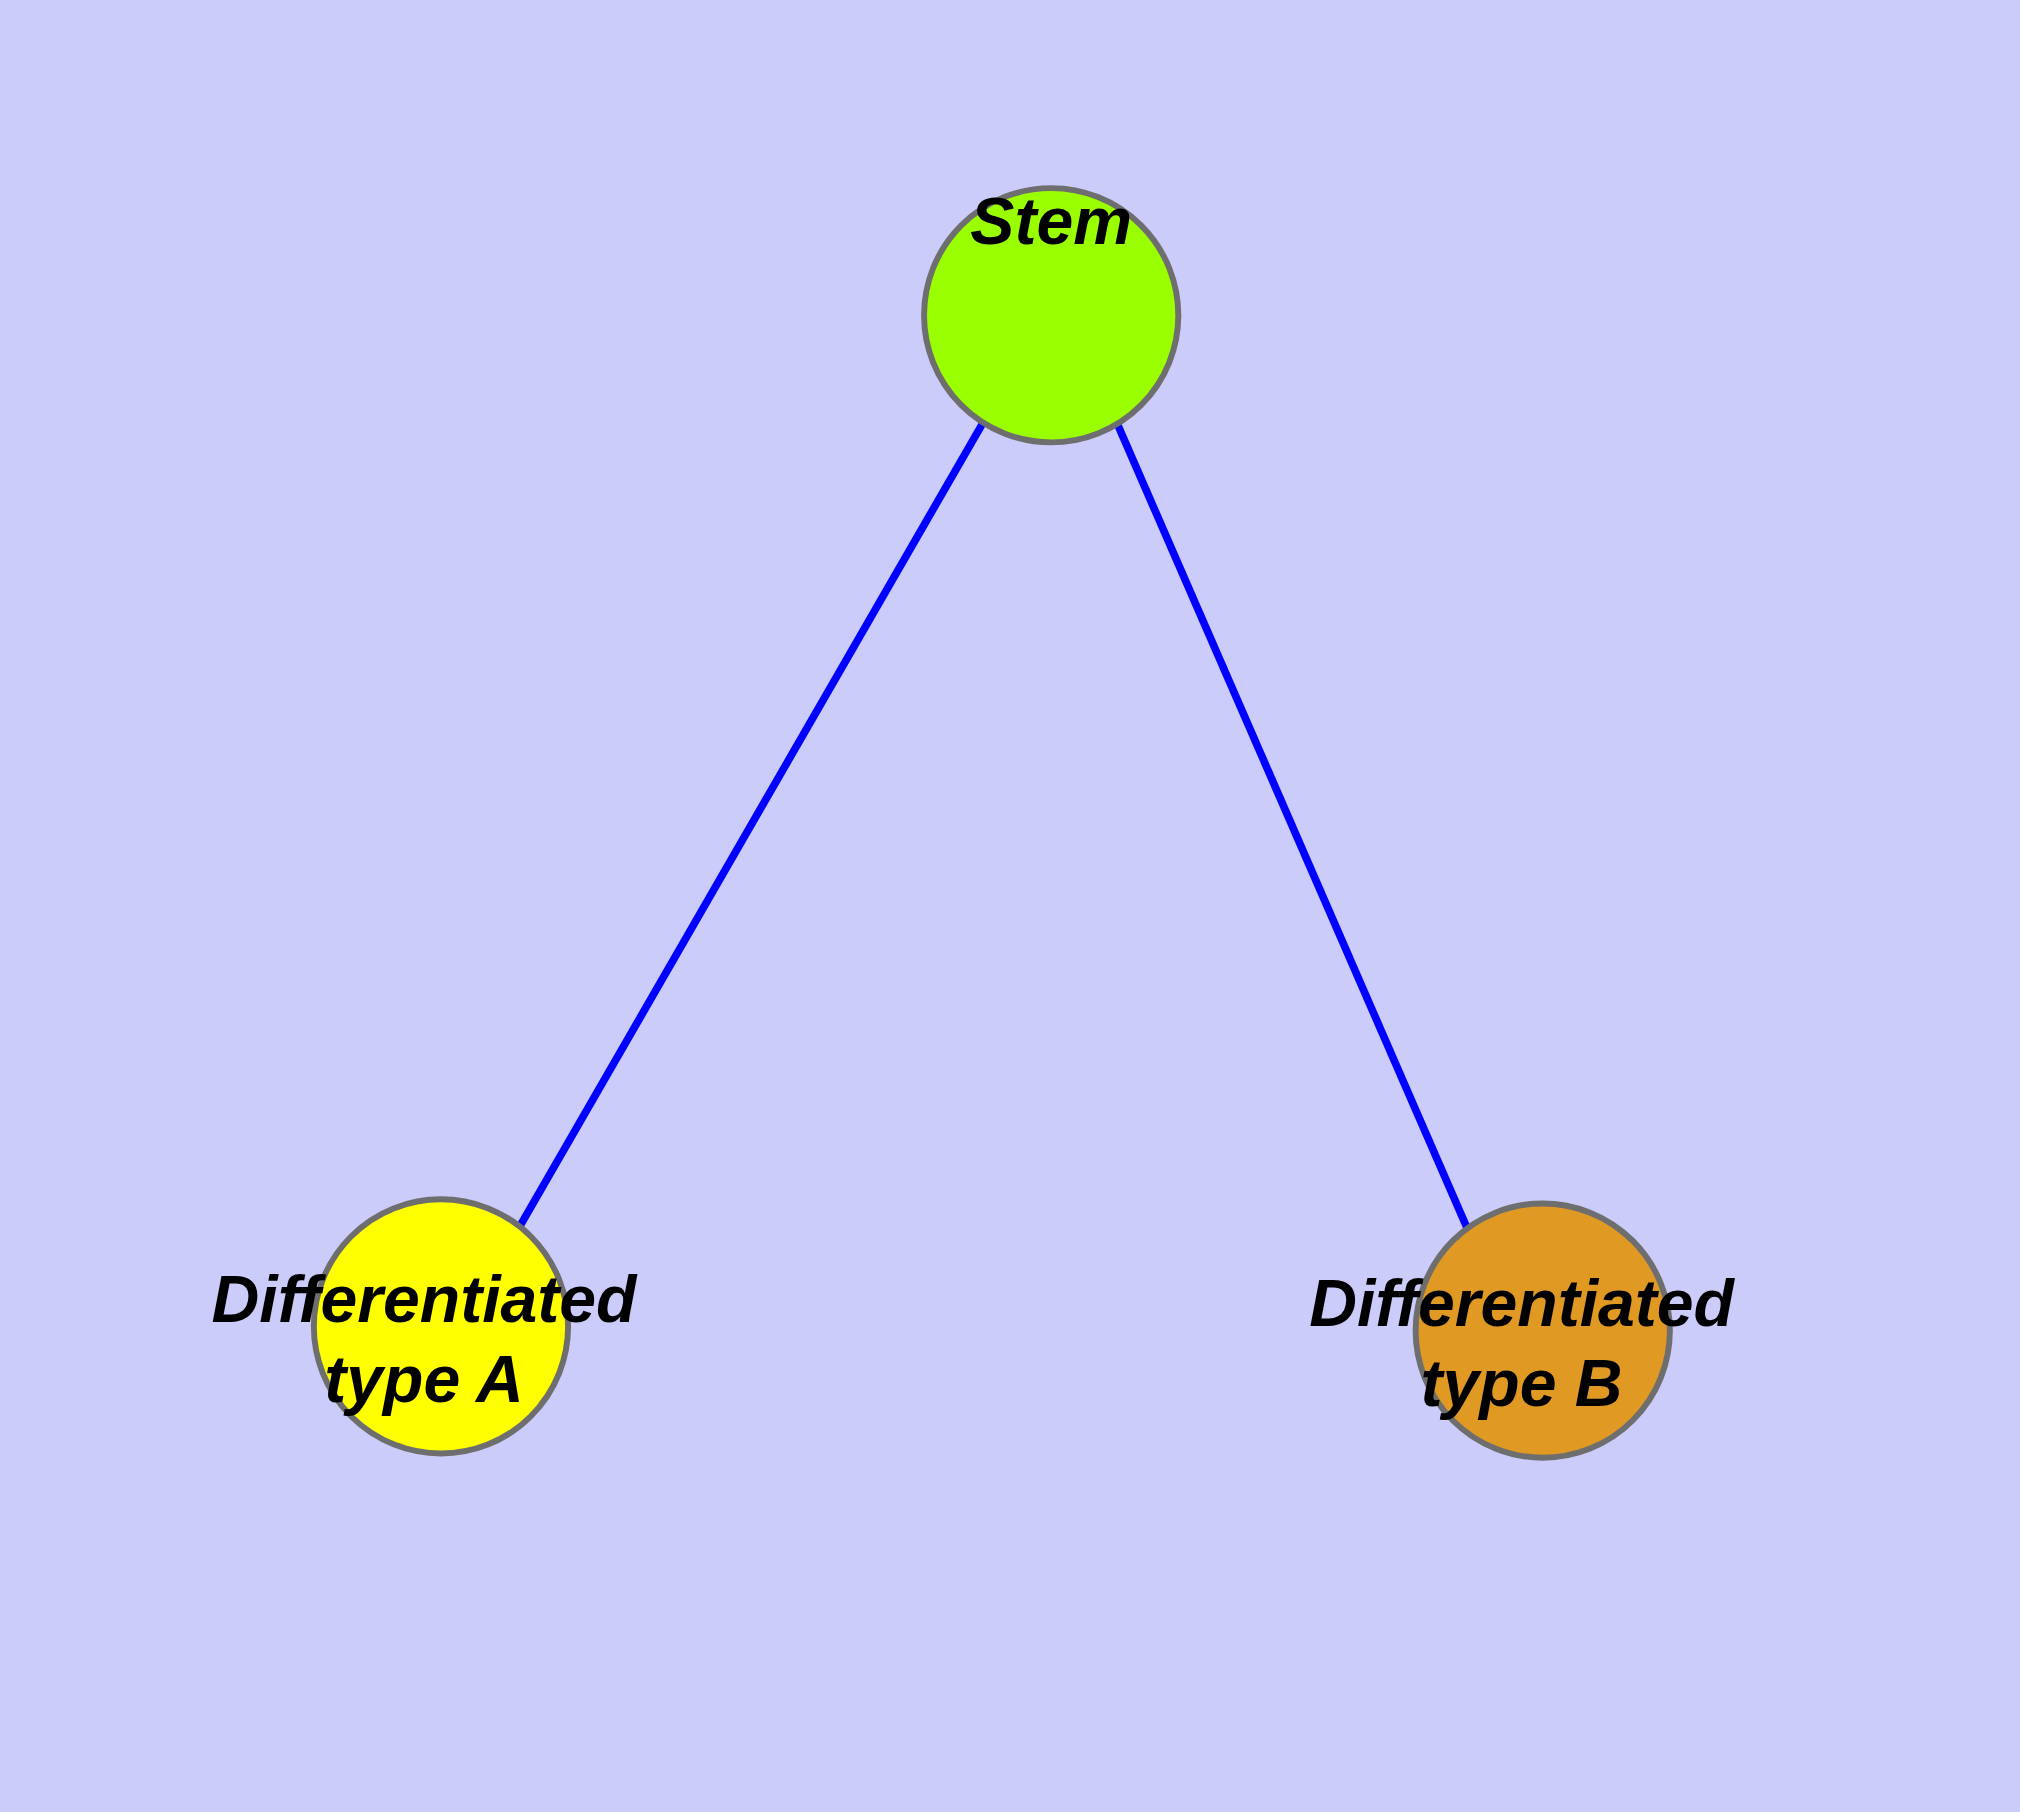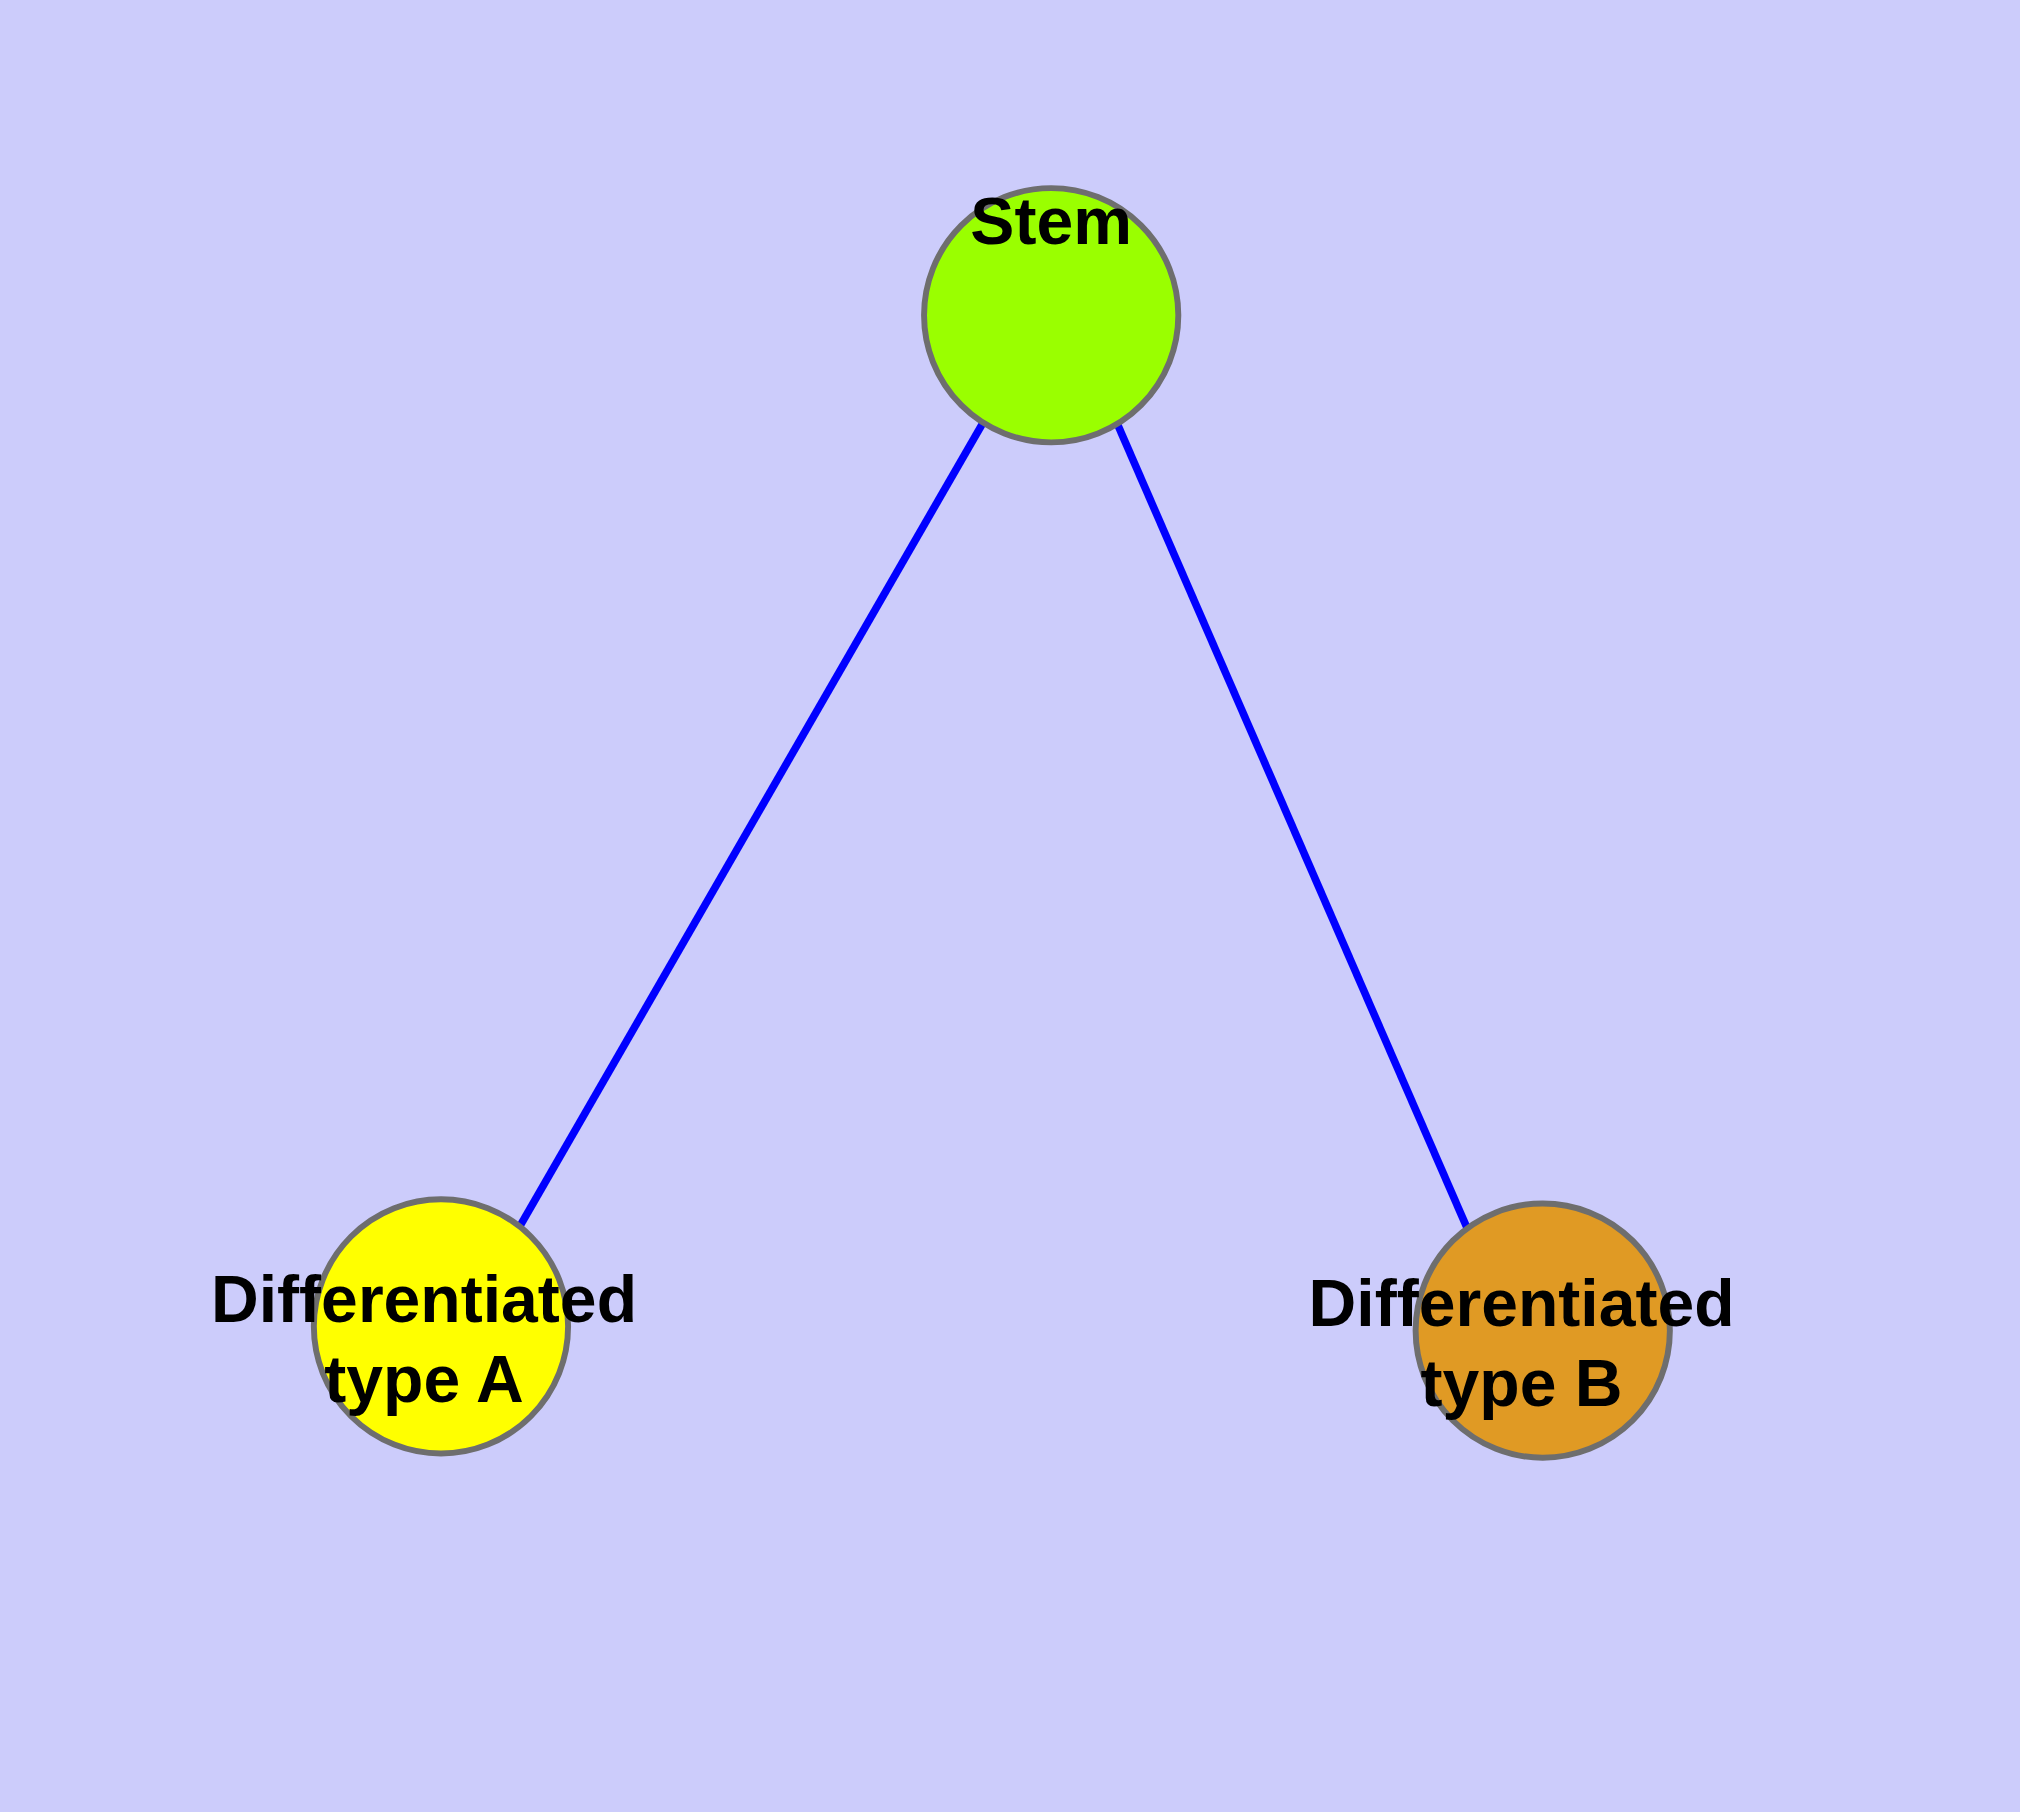--- a/index.html
+++ b/index.html
@@ -8,20 +8,21 @@
     padding: 0;
     background: #ffffff;
   }
   #canvas {
     position: relative;
     width: 2021px;
     height: 1812px;
     background: #ccccfb;
     overflow: hidden;
     font-family: "Liberation Sans", "DejaVu Sans", sans-serif;
+    font-style: italic;
   }
   #graph-svg {
     position: absolute;
     left: 0;
     top: 0;
     width: 2021px;
     height: 1812px;
     display: block;
   }
   .node-label {

